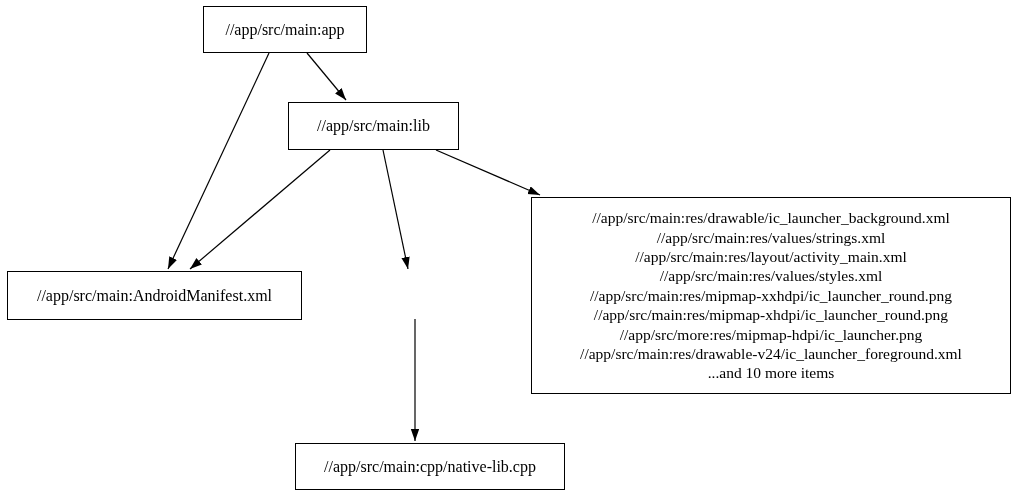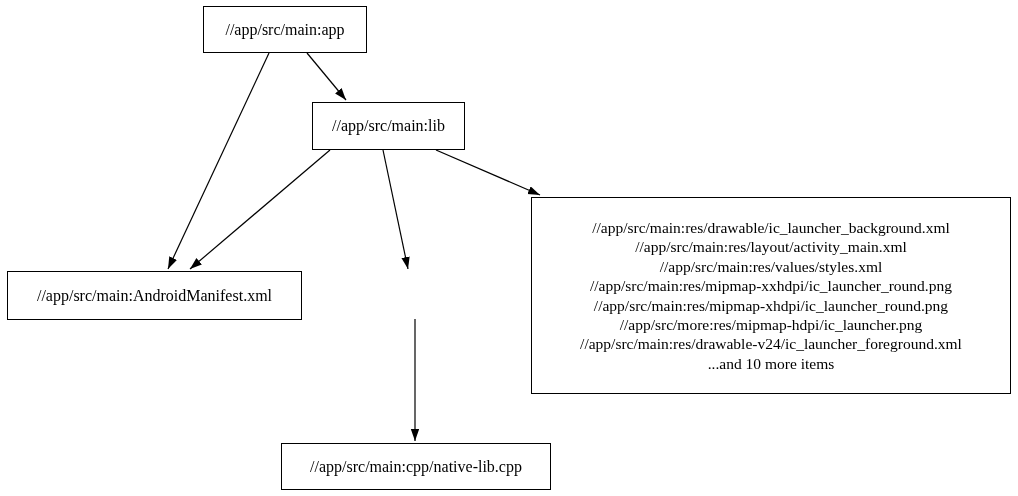--- a/index.html
+++ b/index.html
@@ -63,37 +63,38 @@
     <line x1="330" y1="150" x2="190" y2="269" marker-end="url(#arrow)"></line>
     <line x1="383" y1="150" x2="408" y2="269" marker-end="url(#arrow)"></line>
     <line x1="436" y1="150" x2="540" y2="195" marker-end="url(#arrow)"></line>
     <line x1="415" y1="319" x2="415" y2="441" marker-end="url(#arrow)"></line>
   </svg>
 
   <div class="node" style="left:203px; top:6px; width:164px; height:47px;">
     <span>//app/src/main:app</span>
   </div>
 
-  <div class="node" style="left:312px; top:102px; width:153px; height:48px;">
+  <div class="node" style="left:288px; top:102px; width:171px; height:48px;">
     <span>//app/src/main:lib</span>
   </div>
 
   <div class="node" style="left:7px; top:271px; width:295px; height:49px;">
     <span>//app/src/main:AndroidManifest.xml</span>
   </div>
 
 
   <div class="node resources" style="left:531px; top:197px; width:480px; height:197px;">
     <div>//app/src/main:res/drawable/ic_launcher_background.xml</div>
+    <div>//app/src/main:res/values/strings.xml</div>
     <div>//app/src/main:res/layout/activity_main.xml</div>
     <div>//app/src/main:res/values/styles.xml</div>
     <div>//app/src/main:res/mipmap-xxhdpi/ic_launcher_round.png</div>
     <div>//app/src/main:res/mipmap-xhdpi/ic_launcher_round.png</div>
     <div>//app/src/more:res/mipmap-hdpi/ic_launcher.png</div>
     <div>//app/src/main:res/drawable-v24/ic_launcher_foreground.xml</div>
     <div>...and 10 more items</div>
   </div>
 
-  <div class="node" style="left:281px; top:443px; width:270px; height:47px;">
+  <div class="node" style="left:295px; top:443px; width:270px; height:47px;">
     <span>//app/src/main:cpp/native-lib.cpp</span>
   </div>
 
 </div>
 
 </body></html>

